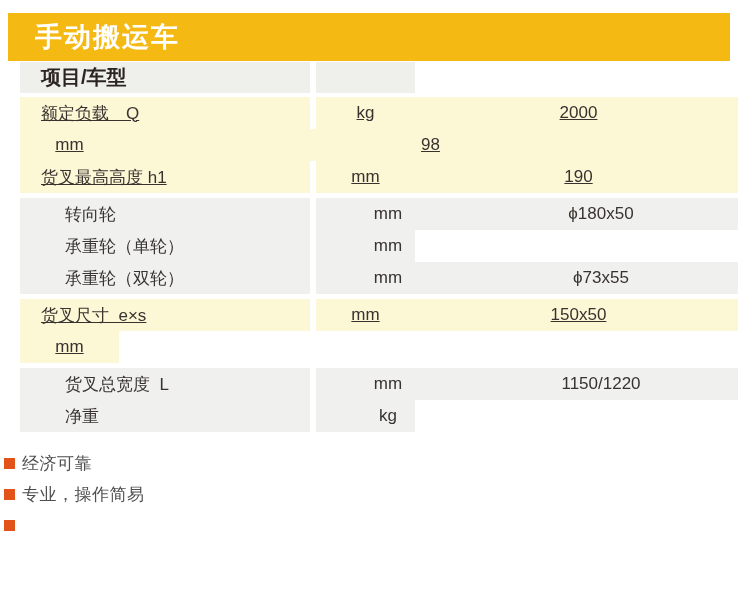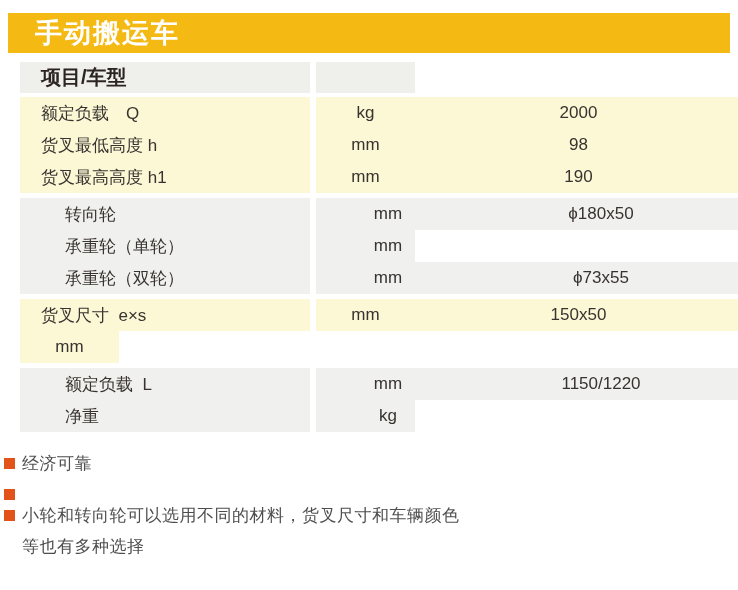--- a/index.html
+++ b/index.html
@@ -15,42 +15,42 @@
   html,body{margin:0;padding:0;}
   body{
     width:738px;height:590px;background:#ffffff;
     font-family:"Liberation Sans","DejaVu Sans",sans-serif;
     -webkit-font-smoothing:antialiased;
   }
   .page{position:relative;width:738px;height:590px;background:#ffffff;overflow:hidden;}
 
   
   .title-bar{
-    position:absolute;left:8px;top:13px;width:722px;height:40px;
+    position:absolute;left:8px;top:13px;width:722px;height:48px;
     background:var(--c-bar);
     display:flex;align-items:center;box-sizing:border-box;padding-left:27px;
   }
   .title-text{
     color:#ffffff;font-size:27px;font-weight:bold;letter-spacing:2px;
   }
 
   
   .spec-table{position:absolute;left:20px;top:62px;width:722px;}
   .trow{display:flex;height:32px;}
   .header-row{height:31px;margin-bottom:4px;}
   .cell{box-sizing:border-box;display:flex;align-items:center;
         font-size:17px;color:var(--c-body-text);white-space:pre;}
   .cell.item{width:290px;margin-right:6px;padding-left:21px;justify-content:flex-start;}
   .cell.unit{width:99px;margin-right:0;justify-content:center;}
   .cell.value{flex:1;justify-content:center;}
   .header-row .cell{
     background:var(--c-headrow);font-weight:bold;font-size:20px;color:var(--c-head-text);
   }
   .group{margin-bottom:5px;}
-  .group.cream .cell{background:var(--c-cream);}
+  .group.cream .cell{background:var(--c-cream);text-decoration:underline;}
   .group.gray .cell{background:var(--c-gray);padding-left:45px;}
 
   
   .features{position:absolute;left:4px;top:448px;width:720px;}
   .feature{display:flex;align-items:flex-start;}
   .feature .sq{width:11px;height:11px;background:var(--c-bullet);margin-top:10px;margin-right:7px;flex:none;}
   .feature .txt{font-size:17px;line-height:31px;color:var(--c-feature-text);letter-spacing:0.5px;}
 </style>
 </head>
 <body>
@@ -67,21 +67,20 @@
       <div class="cell unit"></div>
     </div>
     <div>
         <div class="group cream">
           <div class="trow">
             <div class="cell item">额定负载　Q</div>
             <div class="cell unit">kg</div>
             <div class="cell value">2000</div>
           </div>
           <div class="trow">
-            <div class="cell item">货叉最低高度 h</div>
             <div class="cell unit">mm</div>
             <div class="cell value">98</div>
           </div>
           <div class="trow">
             <div class="cell item">货叉最高高度 h1</div>
             <div class="cell unit">mm</div>
             <div class="cell value">190</div>
           </div>
         </div>
         <div class="group gray">
@@ -105,44 +104,43 @@
             <div class="cell item">货叉尺寸  e×s</div>
             <div class="cell unit">mm</div>
             <div class="cell value">150x50</div>
           </div>
           <div class="trow">
             <div class="cell unit">mm</div>
           </div>
         </div>
         <div class="group gray">
           <div class="trow">
-            <div class="cell item">额定负载  L</div>
+            <div class="cell item">货叉总宽度  L</div>
             <div class="cell unit">mm</div>
             <div class="cell value">1150/1220</div>
           </div>
           <div class="trow">
             <div class="cell item">净重</div>
             <div class="cell unit">kg</div>
           </div>
         </div>
       </div>
   </div>
 
   <div class="features">
       <div class="feature">
         <span class="sq"></span>
         <div class="txt">
           <div>经济可靠</div>
         </div>
       </div>
       <div class="feature">
         <span class="sq"></span>
+        <div class="txt">
+          <div>专业，操作简易</div>
+        </div>
       </div>
       <div class="feature">
         <span class="sq"></span>
-        <div class="txt">
-          <div>小轮和转向轮可以选用不同的材料，货叉尺寸和车辆颜色</div>
-          <div>等也有多种选择</div>
-        </div>
       </div>
     </div>
 
 </div>
 
 </body></html>

